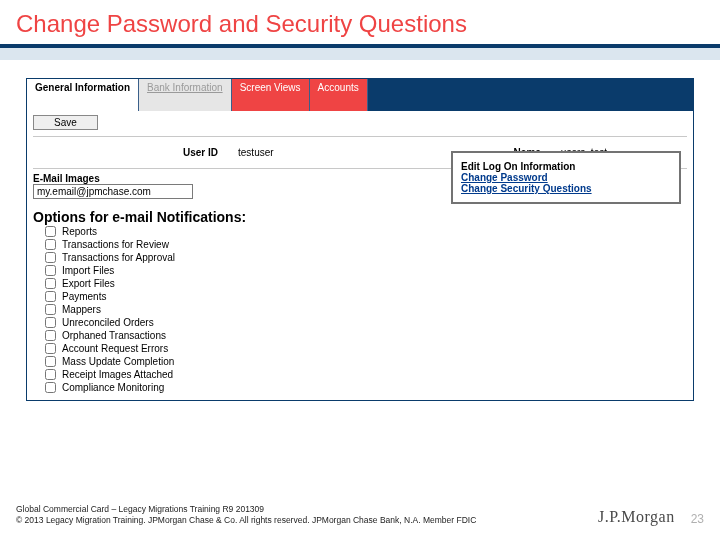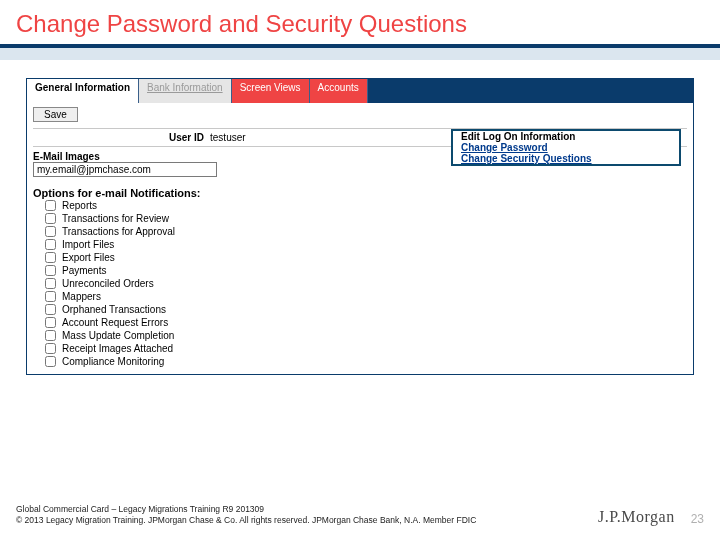--- a/index.html
+++ b/index.html
@@ -4,40 +4,40 @@
 <style>
   * { box-sizing: border-box; margin: 0; padding: 0; }
   html, body { width: 720px; height: 540px; font-family: Arial, sans-serif; background: #fff; overflow: hidden; }
   .slide { width: 720px; height: 540px; position: relative; }
   .title-bar { padding: 10px 16px 6px 16px; }
   .title-text { color: #ef4444; font-size: 24px; font-family: "Trebuchet MS", Arial, sans-serif; }
   .bar-dark { height: 4px; background: #0a3b6b; }
   .bar-light { height: 12px; background: #dbe6ef; }
   .content { padding: 18px 26px 0 26px; }
   .app-frame { border: 1px solid #0a3b6b; background: #fff; font-size: 10px; }
-  .tabrow { background: #0a3b6b; display: flex; align-items: stretch; height: 24px; }
+  .tabrow { background: #0a3b6b; display: flex; align-items: stretch; height: 32px; }
   .tab { padding: 3px 8px; font-size: 10px; color: #fff; cursor: default; border-right: 1px solid #3a5f8a; }
   .tab.active { background: #fff; color: #000; font-weight: bold; }
   .tab.disabled { background: #e6e6e6; color: #9a9a9a; text-decoration: underline; }
   .tab.dark { background: #ef4444; color: #fff; }
   .inner { padding: 4px 6px 6px 6px; }
-  .btn-save { display: inline-block; background: #efefef; border: 1px solid #888; padding: 1px 10px; font-size: 10px; margin-bottom: 6px; }
-  .row-top { display: flex; align-items: center; gap: 6px; border-top: 1px solid #c8c8c8; border-bottom: 1px solid #c8c8c8; padding: 3px 0; }
+  .btn-save { display: inline-block; background: #efefef; border: 1px solid #888; padding: 1px 20px; font-size: 10px; margin-bottom: 6px; }
+  .row-top { display: flex; align-items: center; gap: 20px; border-top: 1px solid #c8c8c8; border-bottom: 1px solid #c8c8c8; padding: 10px 0; }
   .label-b { font-weight: bold; font-size: 10px; }
   .val { font-size: 10px; }
   .spacer { flex: 1; }
   .mid { display: flex; gap: 10px; padding-top: 4px; }
   .col-left { width: 290px; }
   .col-right { flex: 1; position: relative; }
-  .email-input { width: 184px; font-size: 10px; padding: 1px 3px; border: 1px solid #7a7a7a; }
-  .opts-title { font-weight: bold; margin-top: 10px; font-size: 11px; }
+  .email-input { width: 160px; font-size: 10px; padding: 1px 3px; border: 1px solid #7a7a7a; }
+  .opts-title { font-weight: bold; margin-top: 10px; font-size: 14px; }
   .opt { display: flex; align-items: center; gap: 6px; padding: 1px 0; margin-left: 12px; }
   .opt input { width: 11px; height: 11px; }
   .opt span { font-size: 10px; }
-  .logon-box { border: 2px solid #0c4a6e; padding: 0 8px; width: 230px; position: absolute; right: 6px; top: -22px; background: #fff; }
+  .logon-box { border: 2px solid #737373; padding: 8px 8px; width: 230px; position: absolute; right: 6px; top: -22px; background: #fff; }
   .logon-title { font-weight: bold; font-size: 10px; }
   .logon-link { color: #003a8c; font-size: 10px; text-decoration: underline; font-weight: bold; cursor: pointer; }
   .footer { position: absolute; left: 0; right: 0; bottom: 14px; padding: 0 16px; display: flex; align-items: flex-end; }
   .foot-text { font-size: 8.5px; color: #222; line-height: 1.3; }
   .foot-spacer { flex: 1; }
   .logo { font-family: Georgia, "Times New Roman", serif; font-size: 16px; color: #4a4a4a; letter-spacing: 0.5px; }
   .pgnum { color: #b0b0b0; font-size: 12px; margin-left: 16px; }
 </style>
 </head>
 <body>
@@ -96,25 +96,25 @@
                 <div class="opt">
                   <input type="checkbox" style="">
                   <span>Export Files</span>
                 </div>
                 <div class="opt">
                   <input type="checkbox" style="">
                   <span>Payments</span>
                 </div>
                 <div class="opt">
                   <input type="checkbox" style="">
-                  <span>Unreconciled Orders</span>
+                  <span>Mappers</span>
                 </div>
                 <div class="opt">
                   <input type="checkbox" style="">
-                  <span>Mappers</span>
+                  <span>Unreconciled Orders</span>
                 </div>
                 <div class="opt">
                   <input type="checkbox" style="">
                   <span>Orphaned Transactions</span>
                 </div>
                 <div class="opt">
                   <input type="checkbox" style="">
                   <span>Account Request Errors</span>
                 </div>
                 <div class="opt">

